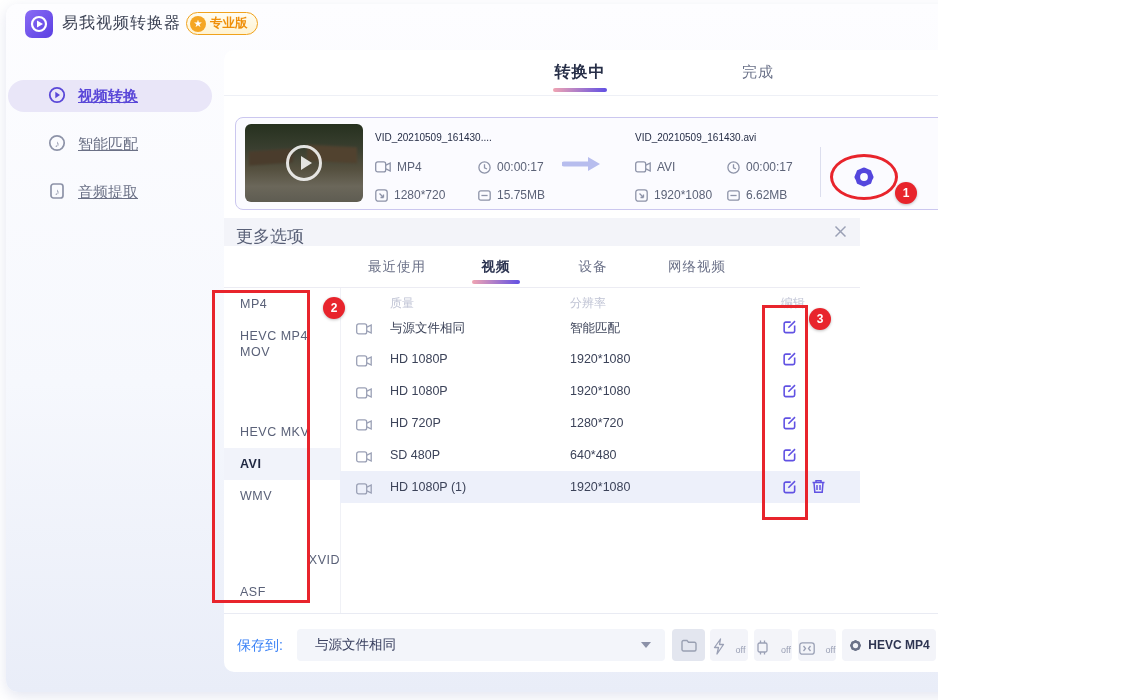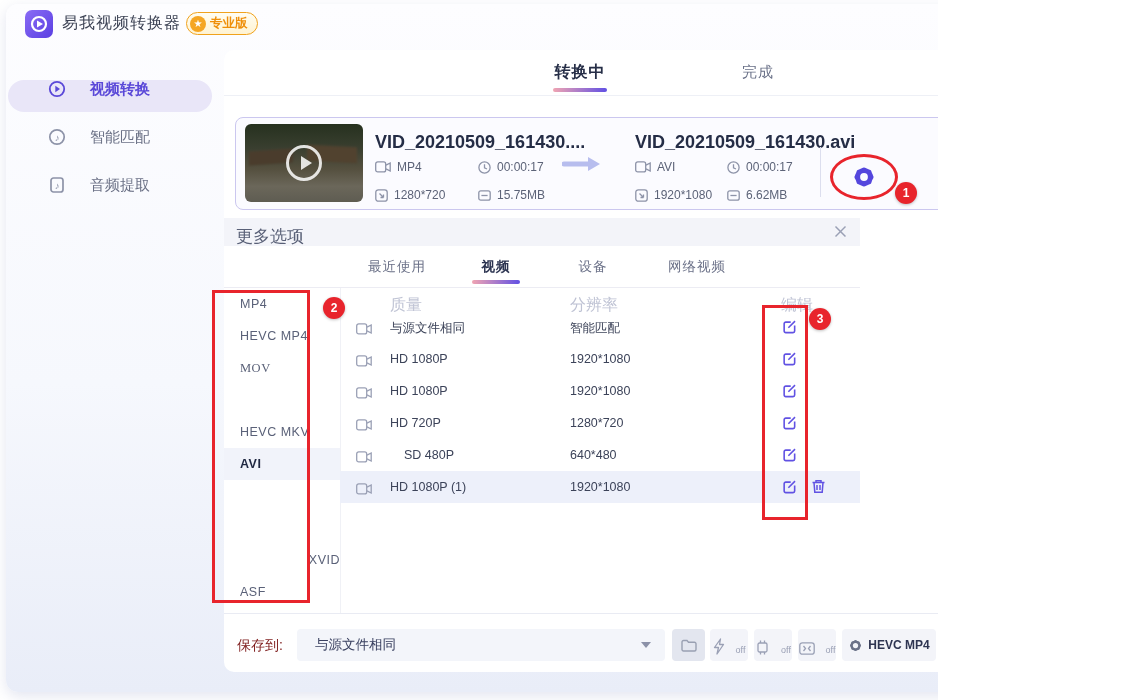--- a/index.html
+++ b/index.html
@@ -21,68 +21,68 @@
   .pro-badge { position:absolute; left:186px; top:12px; height:23px; padding:0 9px 0 3px; border-radius:12px;
                border:1.5px solid #f0a21c; background:linear-gradient(180deg,#fffdf2,#fff3d2);
                display:flex; align-items:center; gap:4px; }
   .pro-badge .star { width:16px; height:16px; border-radius:50%; background:#f5a623; color:#fff;
                      font-size:10px; line-height:16px; text-align:center; }
   .pro-badge .txt { font-size:12.5px; font-weight:bold; color:#ef8f0a; }
   .winctl { position:absolute; top:17px; cursor:default; }
 
   
   .side-item { position:absolute; left:8px; width:204px; height:32px; border-radius:16px;
-               display:flex; align-items:flex-start; gap:24px; padding-left:40px; font-size:15px; color:#6b7186; }
+               display:flex; align-items:center; gap:12px; padding-left:40px; font-size:15px; color:#6b7186;text-decoration:underline; }
   .side-item.active { background:#e9e6f8; color:#5a48d8; font-weight:bold; }
 
   
   .tab1 { position:absolute; left:550px; top:62px; width:60px; text-align:center; font-size:16px; font-weight:bold; color:#262e47; letter-spacing:1px; }
   .tab2 { position:absolute; left:738px; top:63px; width:40px; text-align:center; font-size:15px; color:#6a7188; letter-spacing:1px; }
   .tab-underline { position:absolute; left:553px; top:88px; width:54px; height:4px; border-radius:2px;
                    background:linear-gradient(90deg,#f0a4b2,#6150e4); }
 
   
   .file-card { position:absolute; left:235px; top:117px; width:882px; height:93px; border-radius:8px;
                border:1px solid #cbc7ef; background:#fbfbff; }
   .thumb { position:absolute; left:245px; top:124px; width:118px; height:78px; border-radius:6px; overflow:hidden;
            background:linear-gradient(180deg,#26311f 0%, #3a3f30 32%, #55503f 58%, #6b675a 80%, #5e5c52 100%); }
   .thumb .roof1 { position:absolute; left:4px; top:26px; width:44px; height:14px; background:#4a3c2c; transform:skewY(-4deg); filter:blur(1px); }
   .thumb .roof2 { position:absolute; left:62px; top:22px; width:50px; height:16px; background:#51422f; transform:skewY(3deg); filter:blur(1px); }
   .play-ring { display:flex; align-items:center; justify-content:center;
                border-radius:50%; border:3px solid rgba(255,255,255,.85); }
   .play-tri { width:0; height:0; border-style:solid; border-color:transparent; }
-  .fname { position:absolute; top:132px; font-size:18px; font-weight:bold; color:#252d46; }
+  .fname { position:absolute; top:132px; font-size:10px; font-weight:normal; color:#252d46; }
   .meta { position:absolute; display:flex; align-items:center; gap:6px; font-size:12px; color:#5c6378; }
   .convert-btn { position:absolute; left:985px; top:146px; width:110px; height:32px; border-radius:16px;
                  border:1px solid #7e6ee8; color:#6552e4; font-size:14px; letter-spacing:3px;
                  display:flex; align-items:center; justify-content:center; background:#fff; }
 
   
   .mo-header { position:absolute; left:224px; top:218px; width:636px; height:28px; background:#f3f4f9; }
   .mo-title { position:absolute; left:236px; top:225px; font-size:17px; color:#596077; }
   .mo-tab { position:absolute; top:258px; text-align:center; font-size:13.5px; color:#6b7188; letter-spacing:1px; }
   .mo-tab.active { font-weight:bold; color:#2b3350; }
   .mo-underline { position:absolute; left:472px; top:280px; width:48px; height:4px; border-radius:2px;
                   background:linear-gradient(90deg,#f0a4b2,#6150e4); }
   .fmt-item { position:absolute; left:224px; width:116px; height:32px; line-height:32px; padding-left:16px;
               font-size:12.5px; color:#5a6178; letter-spacing:.5px; }
   .fmt-item.active { background:#f1f3fa; color:#1f2741; font-weight:bold; }
-  .th { position:absolute; top:295px; font-size:16px; color:#bfc3d4; }
+  .th { position:absolute; top:295px; font-size:12px; color:#bfc3d4; }
   .row-bg { position:absolute; left:340px; width:520px; height:32px; }
   .cell { position:absolute; font-size:12.5px; color:#3c4359; }
 
   
   .red-rect { position:absolute; border:3px solid #e8242c; }
   .red-ellipse { position:absolute; border:3px solid #e8242c; border-radius:50%; }
   .red-badge { position:absolute; width:22px; height:22px; border-radius:50%; background:#e8242c;
                color:#fff; font-size:12px; font-weight:bold; display:flex; align-items:center; justify-content:center;
                box-shadow:0 1px 3px rgba(0,0,0,.25); }
 
   
-  .save-label { position:absolute; left:237px; top:637px; font-size:14px; color:#7f1d1d;text-align:center; }
+  .save-label { position:absolute; left:237px; top:637px; font-size:14px; color:#3b82f6;text-align:center; }
   .save-select { position:absolute; left:297px; top:629px; width:368px; height:32px; background:#f3f5fa; border-radius:4px;
                  display:flex; align-items:center; padding:0 14px 0 18px; }
   .save-select .val { flex:1; font-size:13.5px; color:#3a4160; }
   .caret { width:0; height:0; border-left:5px solid transparent; border-right:5px solid transparent; border-top:6px solid #8b91a8; }
   .sq-btn { position:absolute; top:629px; height:32px; border-radius:4px; background:#f3f4f9;
             display:flex; align-items:flex-end; justify-content:center; padding-bottom:6px; gap:11px; }
   .off-txt { font-size:9px; color:#9aa0b5; line-height:9px; }
   .hevc-btn { position:absolute; left:842px; top:629px; width:94px; height:32px; border-radius:4px; background:#f3f4f9;
               display:flex; align-items:center; justify-content:center; gap:5px; }
   .hevc-btn .t { font-size:12px; font-weight:bold; color:#2e3552; }
@@ -295,23 +295,24 @@
   <div class="mo-tab" style="left:357px; width:80px;">最近使用</div>
   <div class="mo-tab active" style="left:478px; width:36px;">视频</div>
   <div class="mo-tab" style="left:575px; width:36px;">设备</div>
   <div class="mo-tab" style="left:666px; width:62px;">网络视频</div>
   <div class="mo-underline"></div>
   <div class="hline" style="left:224px; top:287px; width:636px; background:#ececf3;"></div>
   <div class="vline" style="left:340px; top:288px; height:325px; background:#f0f1f6;"></div>
 
   <div class="fmt-item" style="top:288px;">MP4</div>
   <div class="fmt-item" style="top:320px;">HEVC MP4</div>
-  <div class="fmt-item" style="top:352px;font-family:Liberation Serif, serif;">MOV</div>
+  <div class="fmt-item" style="top:336px;">MOV</div>
   <div class="fmt-item" style="top:416px;">HEVC MKV</div>
   <div class="fmt-item active" style="top:448px;">AVI</div>
+  <div class="fmt-item" style="top:480px;">WMV</div>
   <div class="fmt-item" style="top:544px;text-align:right;">XVID</div>
   <div class="fmt-item" style="top:576px; height:27px; overflow:hidden;">ASF</div>
 
   <div class="th" style="left:390px;">质量</div>
   <div class="th" style="left:570px;">分辨率</div>
   <div class="th" style="left:781px;">编辑</div>
 
   <div class="row-bg" style="top:471px; background:#edf0fa;"></div>
 
   <div class="abs" style="left:356px; top:481px;"></div>
@@ -392,21 +393,21 @@
   </div>
 
   <div>
     <span class="abs" style="left:356px; top:449px;">
       <svg width="16" height="12" viewBox="0 0 16 12">
           <g fill="none" stroke="#9aa0b5" stroke-width="1.3">
         <rect x="0.7" y="0.9" width="10" height="10" rx="2"></rect>
             <path d="M11 4.2 L15.2 2 V10 L11 7.8"></path>
           </g>
         </svg></span>
-    <span class="cell" style="left:390px; top:448px;margin-left:14px;">SD 480P</span>
+    <span class="cell" style="left:390px; top:448px;">SD 480P</span>
     <span class="cell" style="left:570px; top:448px;">640*480</span>
     <span class="abs" style="left:782px; top:447px;">
       <svg width="15" height="15" viewBox="0 0 16 16">
           <g fill="none" stroke="#6152e3" stroke-width="1.7">
         <path d="M13.5 7 V12.8 a1.7 1.7 0 0 1 -1.7 1.7 H4 A1.7 1.7 0 0 1 2.3 12.8 V5 A1.7 1.7 0 0 1 4 3.3 H9.3"></path>
         <path d="M6.8 9.3 L13.9 2.2"></path>
           </g>
         </svg></span>
   </div>
 

